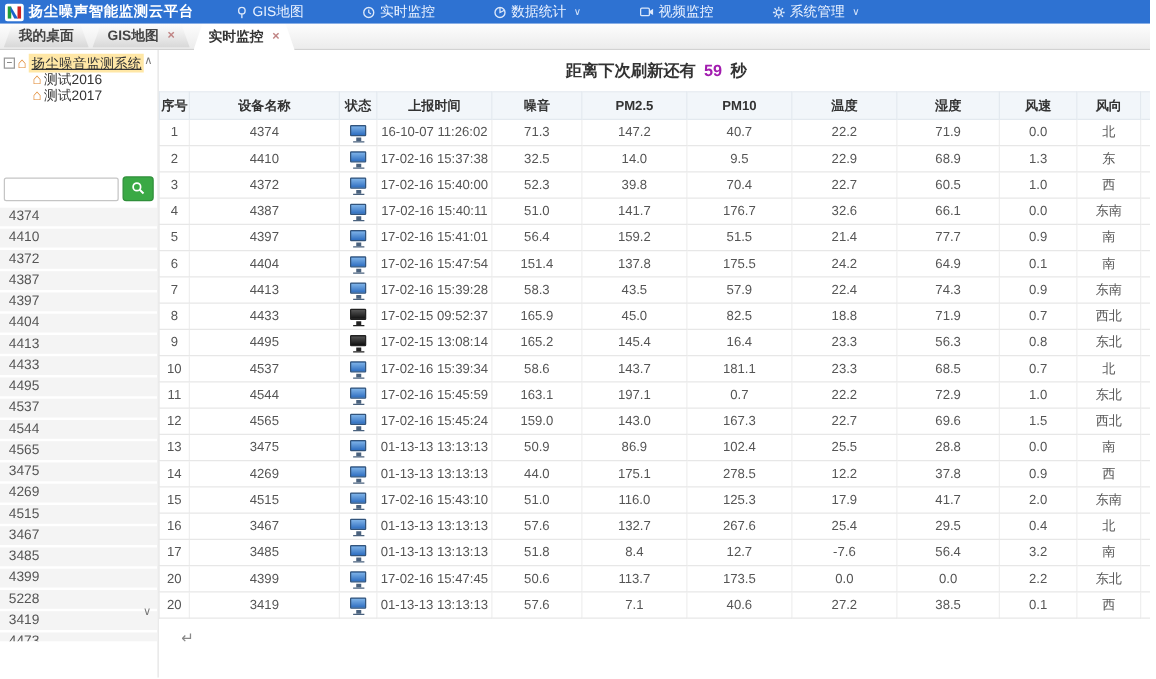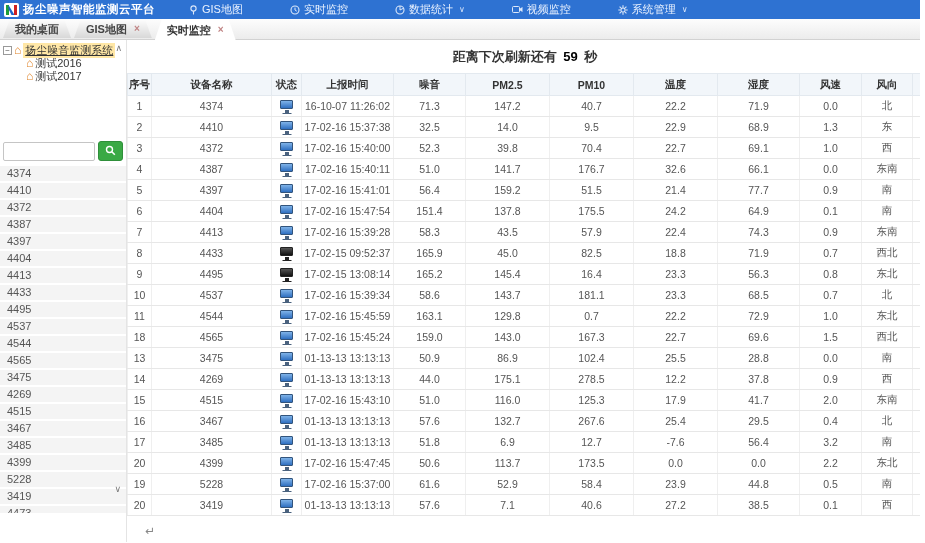--- a/index.html
+++ b/index.html
@@ -44,21 +44,21 @@
   .searchrow { display:flex; gap:3px; padding:0 3px; margin-top:58px; align-items:center; }
   .search-input { flex:1; height:19px; border:1px solid #c5c5c5; border-radius:2px; font-size:11px; padding:0 3px; min-width:0; }
   .search-btn { width:25px; height:20px; background:#3aa945; border:1px solid #2f8f3a; border-radius:3px; display:flex; align-items:center; justify-content:center; cursor:pointer; flex:none; }
 
   
   .devlist { list-style:none; margin-top:5px; height:347px; overflow:hidden; }
   .devlist li { height:15px; line-height:15px; margin-bottom:2px; background:#f4f4f4; font-size:11px; color:#555; padding-left:7px; cursor:pointer; }
 
   
   .refresh-line { text-align:center; padding:8px 0 7px; font-size:13px; font-weight:bold; color:#333; }
-  .refresh-seconds { color:#000000; padding:0 3px; }
+  .refresh-seconds { color:#a21caf; padding:0 3px; }
 
   
   table { width:100%; border-collapse:collapse; table-layout:fixed; }
   thead th { background:#f2f6fa; height:22px; font-size:10.5px; font-weight:bold; color:#333; border:1px solid #e3e9ef; }
   tbody td { height:21px; font-size:10.5px; color:#555; text-align:center; border:1px solid #efefef; border-bottom:1px solid #e7e7e7; background:#fff; white-space:nowrap; overflow:hidden; }
 
   .monitor { display:inline-block; width:13px; height:9px; border:1px solid #32547c; border-radius:1px; position:relative; vertical-align:middle; margin-bottom:4px; }
   .monitor.online { background:linear-gradient(#7fb3e8,#2f6fc1); }
   .monitor.offline { border-color:#222; background:linear-gradient(#555,#111); }
   .monitor::before { content:''; position:absolute; left:50%; top:9px; transform:translateX(-50%); width:4px; height:3px; background:#4a627e; }
@@ -284,21 +284,21 @@
             </tr>
             <tr>
               <td>3</td>
               <td>4372</td>
               <td><span class="monitor online"></span></td>
               <td>17-02-16 15:40:00</td>
               <td>52.3</td>
               <td>39.8</td>
               <td>70.4</td>
               <td>22.7</td>
-              <td>69.1</td>
+              <td>60.5</td>
               <td>1.0</td>
               <td>西</td>
               <td></td>
             </tr>
             <tr>
               <td>4</td>
               <td>4387</td>
               <td><span class="monitor online"></span></td>
               <td>17-02-16 15:40:11</td>
               <td>51.0</td>
@@ -393,30 +393,30 @@
               <td>0.7</td>
               <td>北</td>
               <td></td>
             </tr>
             <tr>
               <td>11</td>
               <td>4544</td>
               <td><span class="monitor online"></span></td>
               <td>17-02-16 15:45:59</td>
               <td>163.1</td>
-              <td>129.8</td>
+              <td>197.1</td>
               <td>0.7</td>
               <td>22.2</td>
               <td>72.9</td>
               <td>1.0</td>
               <td>东北</td>
               <td></td>
             </tr>
             <tr>
-              <td>18</td>
+              <td>12</td>
               <td>4565</td>
               <td><span class="monitor online"></span></td>
               <td>17-02-16 15:45:24</td>
               <td>159.0</td>
               <td>143.0</td>
               <td>167.3</td>
               <td>22.7</td>
               <td>69.6</td>
               <td>1.5</td>
               <td>西北</td>
@@ -477,21 +477,21 @@
               <td>0.4</td>
               <td>北</td>
               <td></td>
             </tr>
             <tr>
               <td>17</td>
               <td>3485</td>
               <td><span class="monitor online"></span></td>
               <td>01-13-13 13:13:13</td>
               <td>51.8</td>
-              <td>6.9</td>
+              <td>8.4</td>
               <td>12.7</td>
               <td>-7.6</td>
               <td>56.4</td>
               <td>3.2</td>
               <td>南</td>
               <td></td>
             </tr>
             <tr>
               <td>20</td>
               <td>4399</td>
@@ -500,34 +500,20 @@
               <td>50.6</td>
               <td>113.7</td>
               <td>173.5</td>
               <td>0.0</td>
               <td>0.0</td>
               <td>2.2</td>
               <td>东北</td>
               <td></td>
             </tr>
             <tr>
-              <td>19</td>
-              <td>5228</td>
-              <td><span class="monitor online"></span></td>
-              <td>17-02-16 15:37:00</td>
-              <td>61.6</td>
-              <td>52.9</td>
-              <td>58.4</td>
-              <td>23.9</td>
-              <td>44.8</td>
-              <td>0.5</td>
-              <td>南</td>
-              <td></td>
-            </tr>
-            <tr>
               <td>20</td>
               <td>3419</td>
               <td><span class="monitor online"></span></td>
               <td>01-13-13 13:13:13</td>
               <td>57.6</td>
               <td>7.1</td>
               <td>40.6</td>
               <td>27.2</td>
               <td>38.5</td>
               <td>0.1</td>

